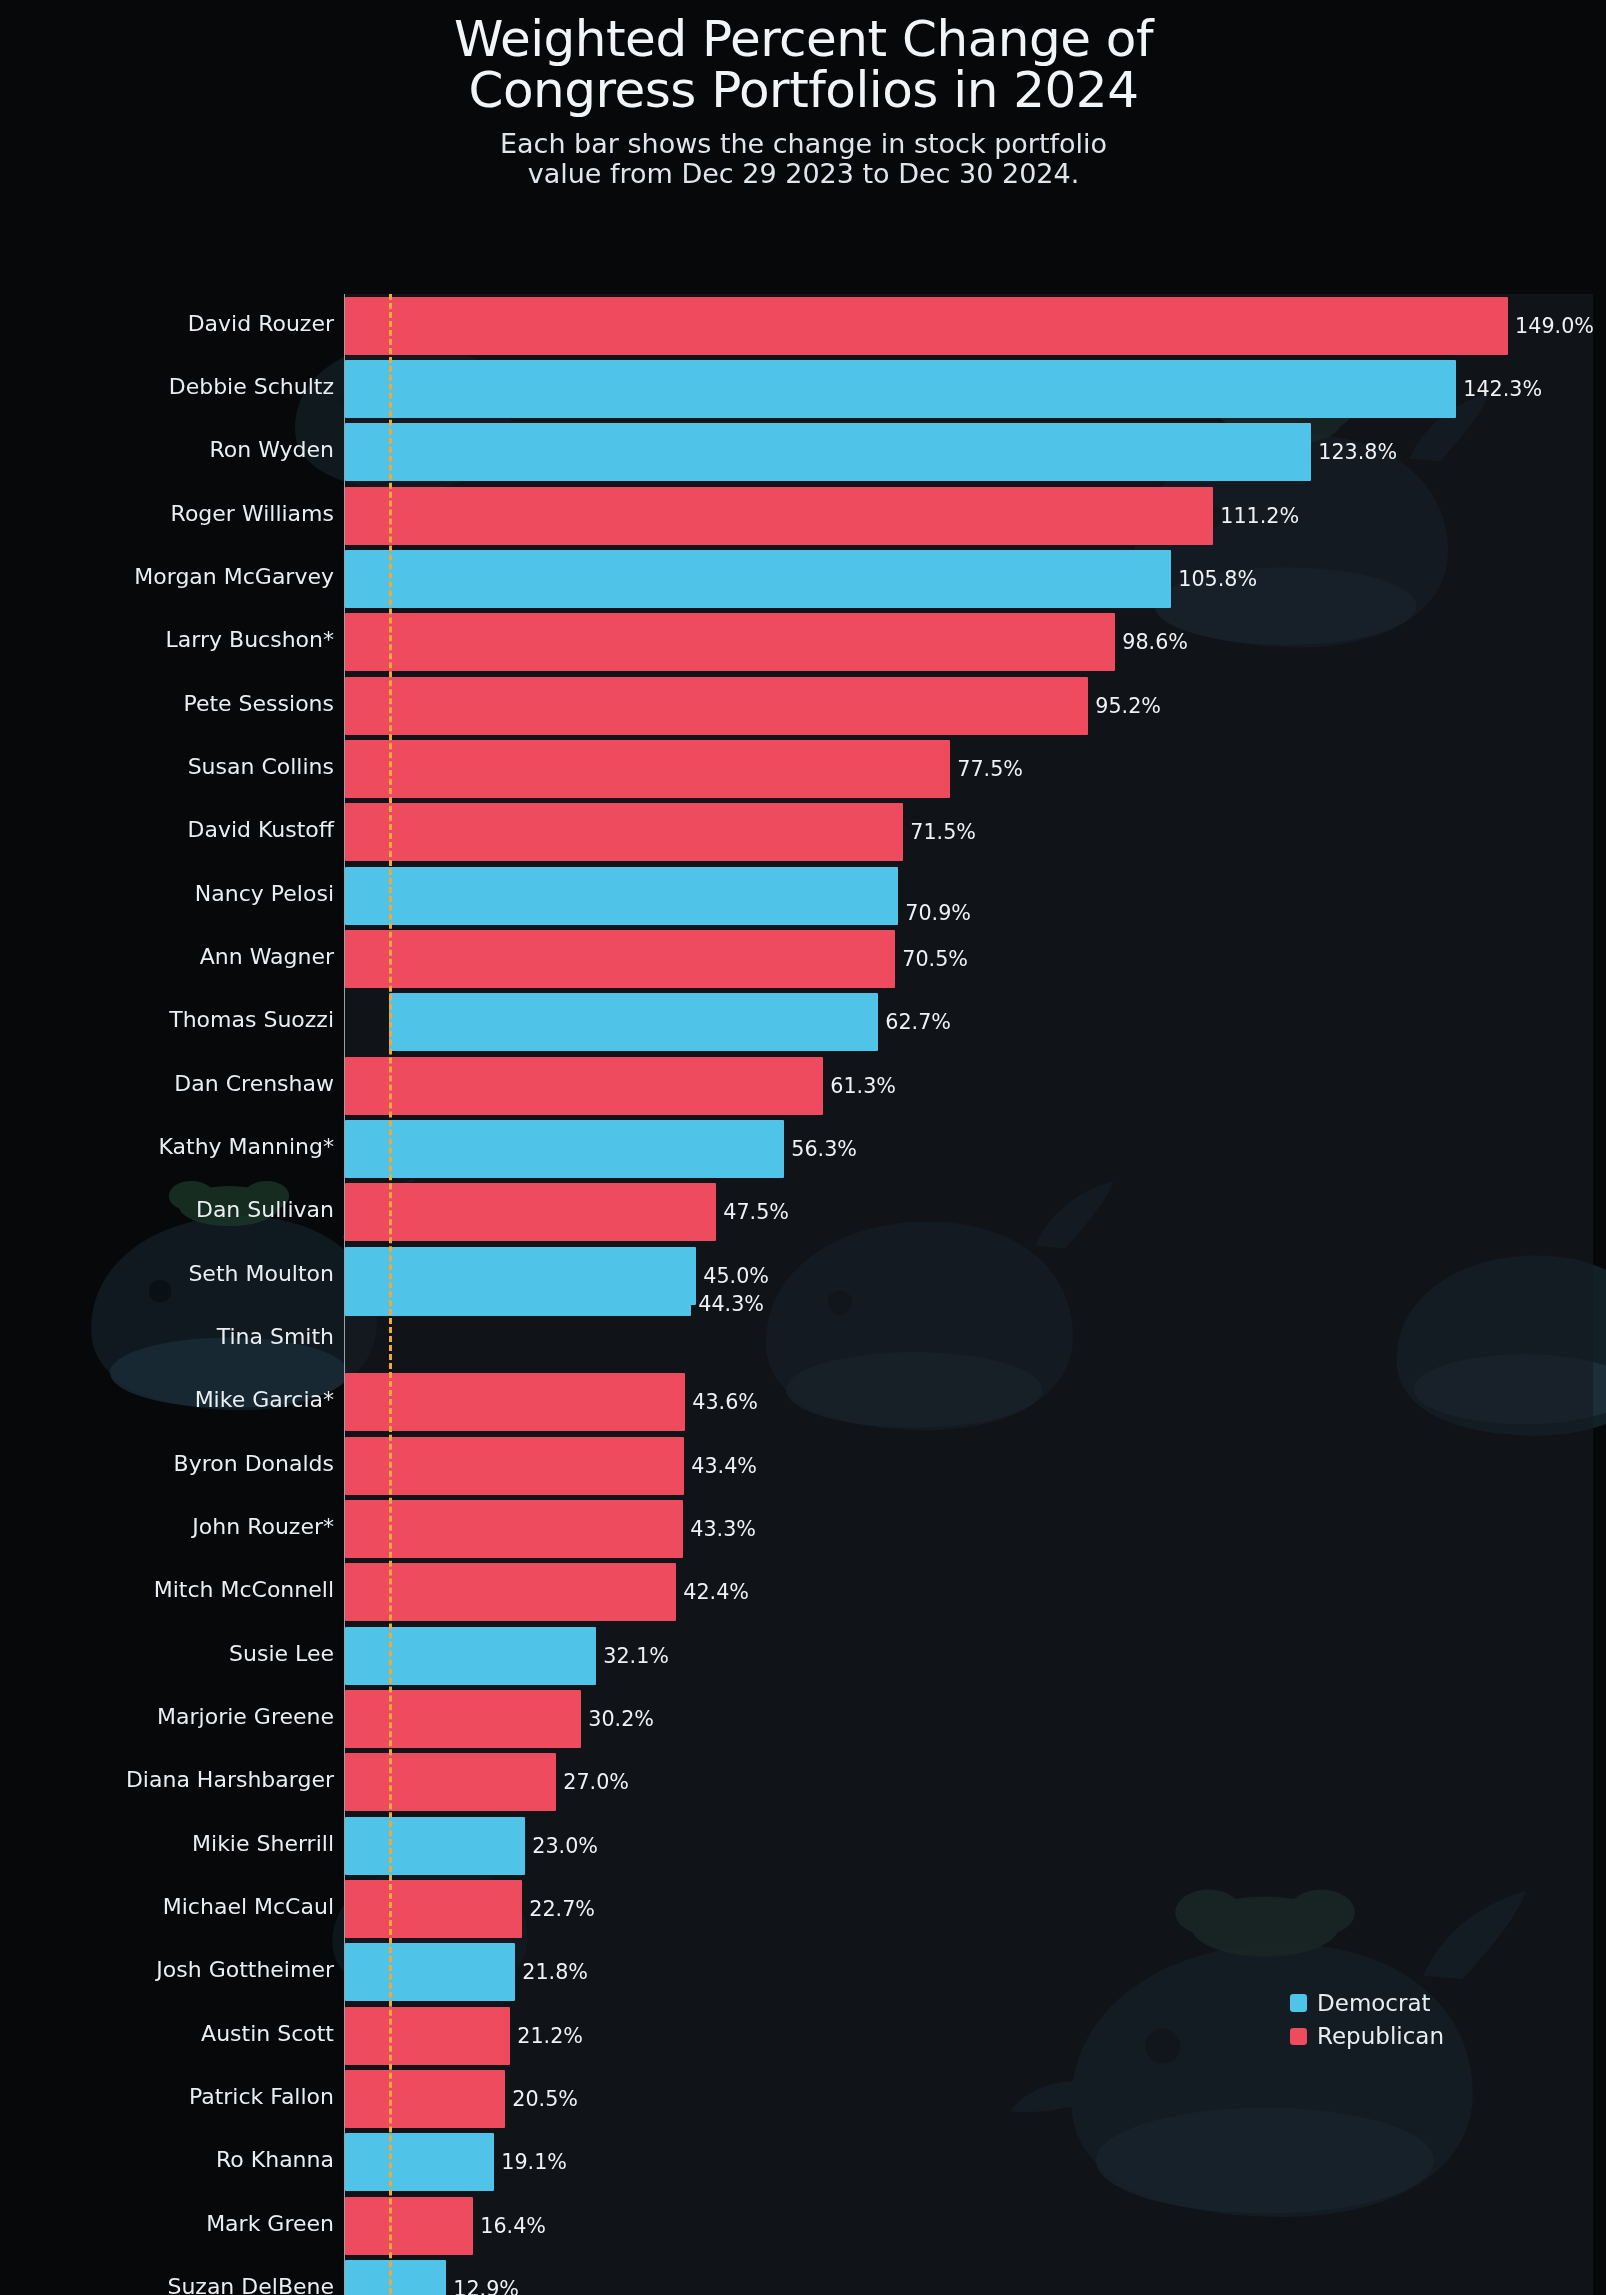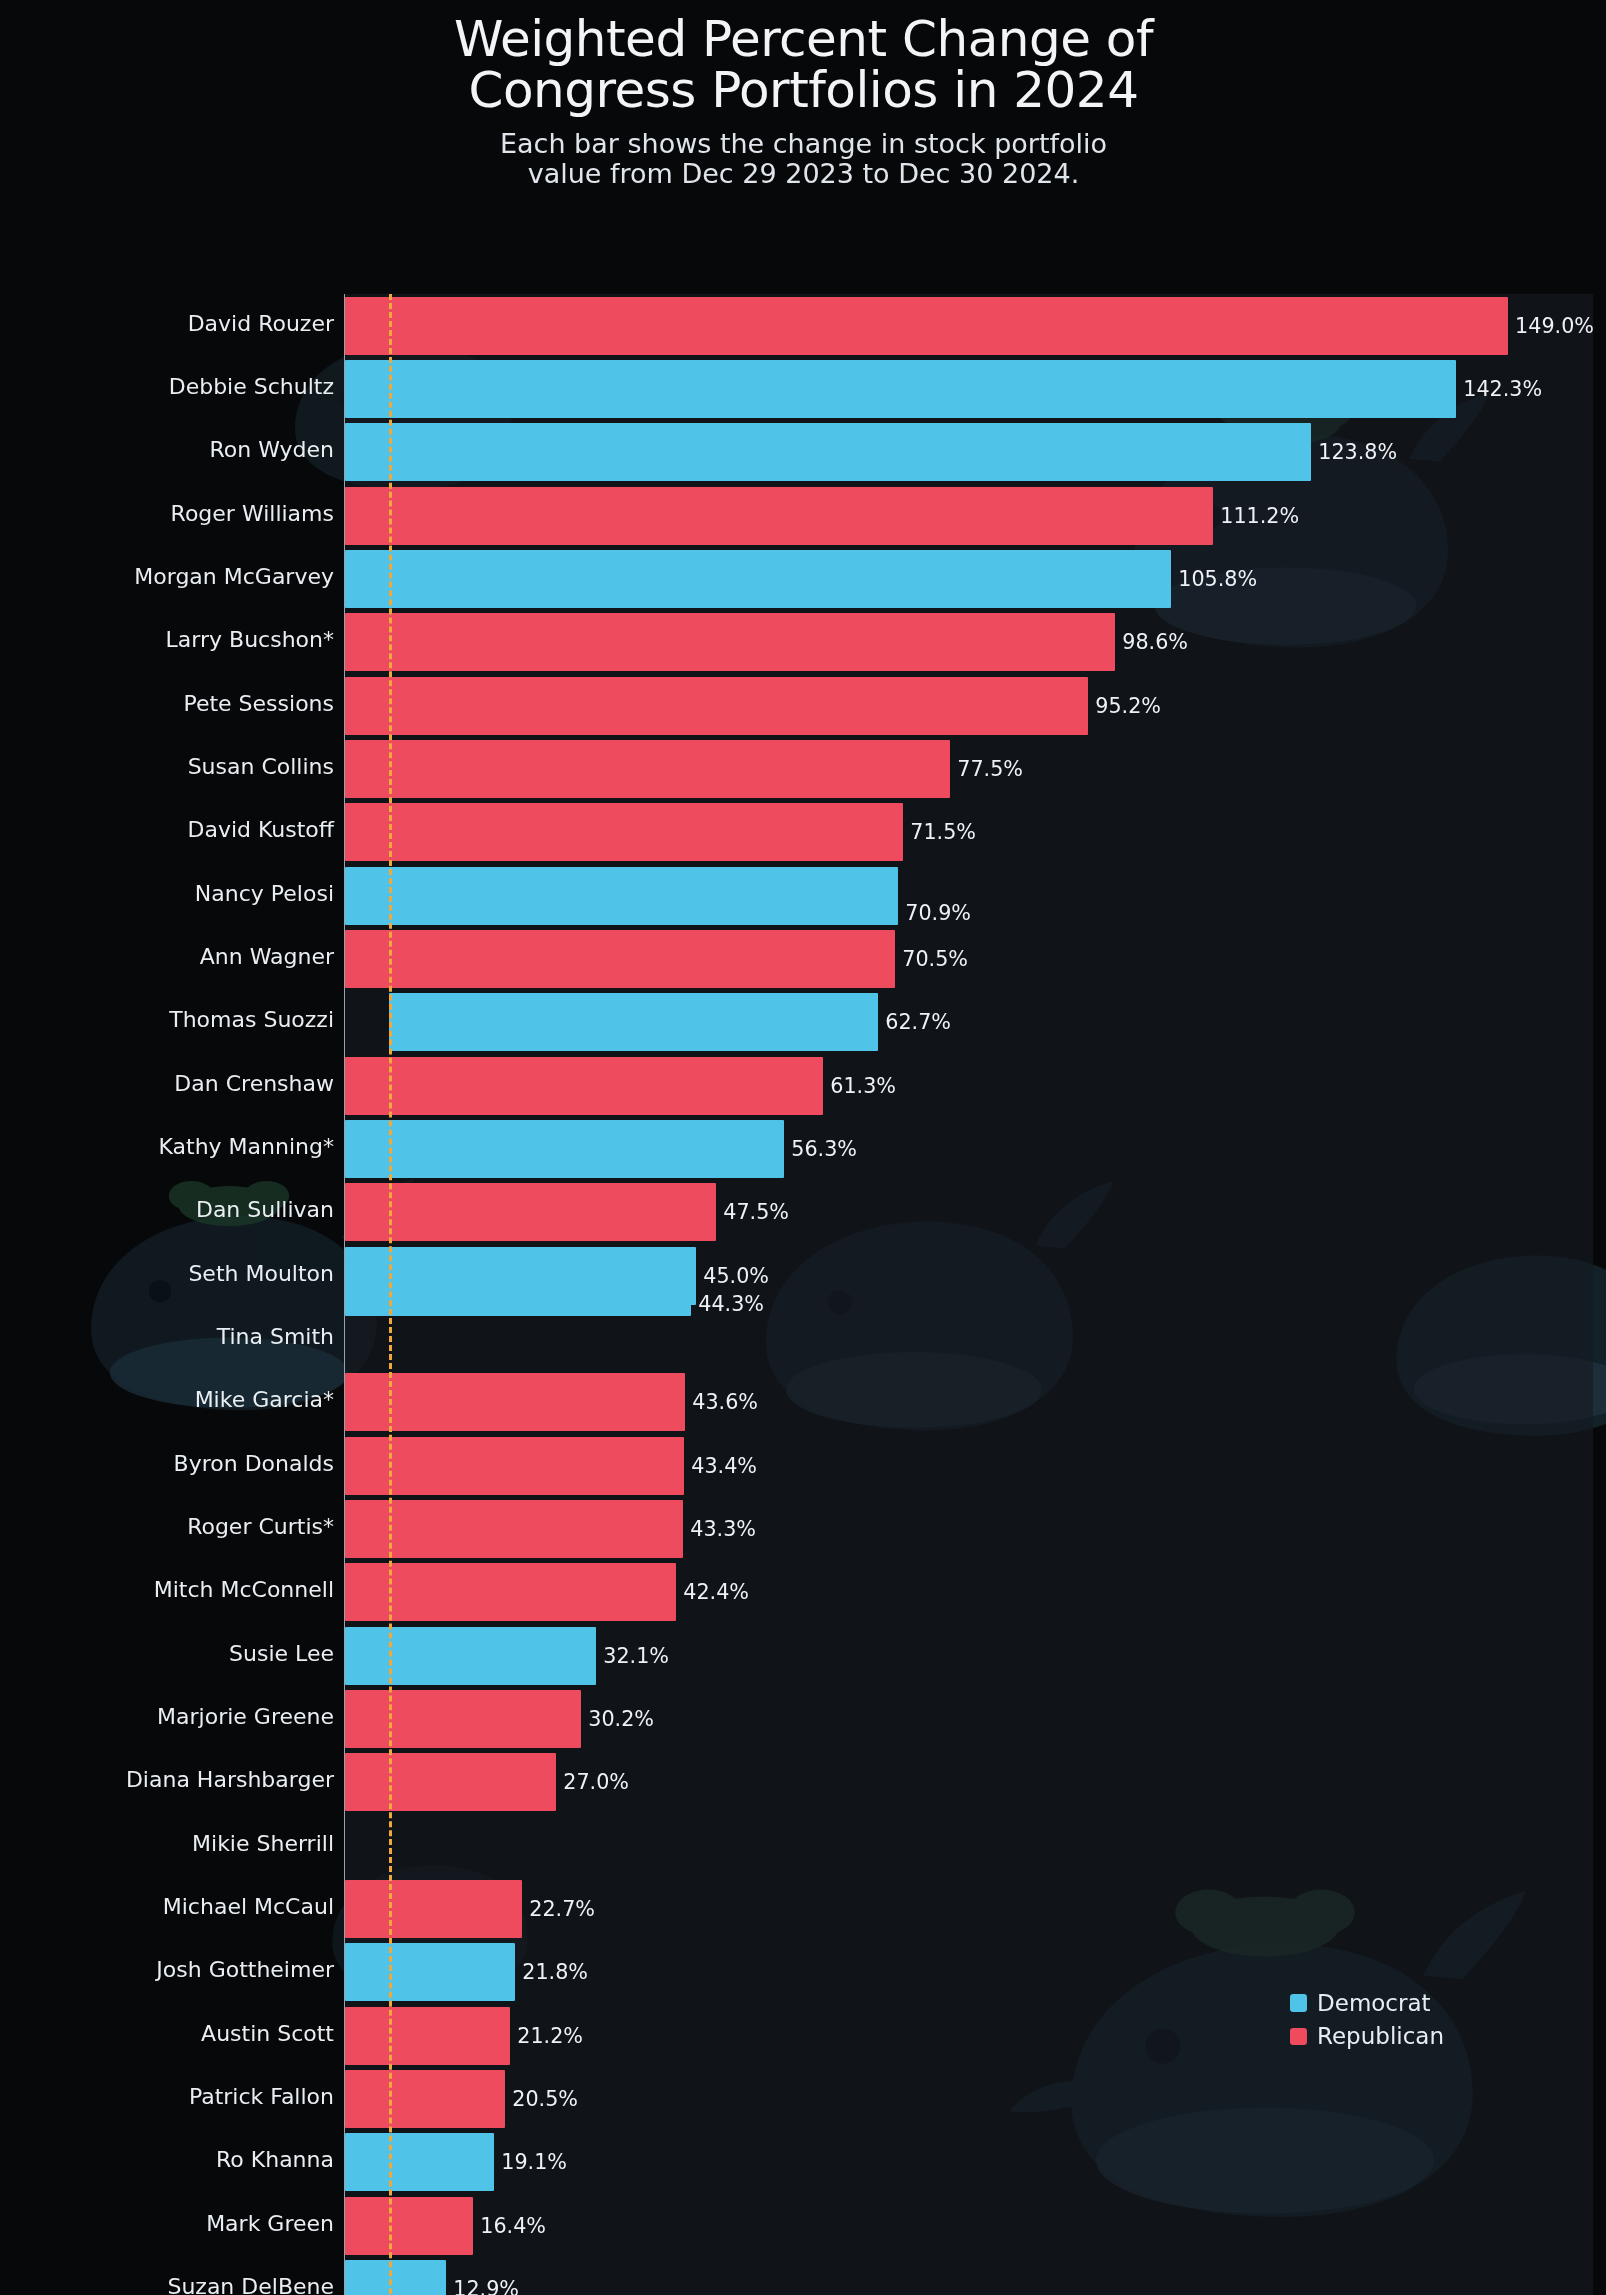--- a/index.html
+++ b/index.html
@@ -300,20 +300,24 @@
       <div class="bar" style="width: 251px; background: rgb(79, 195, 232);"></div>
       <span class="bar-value">32.1%</span>
     </div>
     <div class="bar-row" style="top: 1396px; height: 58px; width: 1249px;">
       <div class="bar" style="width: 236px; background: rgb(239, 75, 95);"></div>
       <span class="bar-value">30.2%</span>
     </div>
     <div class="bar-row" style="top: 1459px; height: 58px; width: 1249px;">
       <div class="bar" style="width: 211px; background: rgb(239, 75, 95);"></div>
       <span class="bar-value">27.0%</span>
+    </div>
+    <div class="bar-row" style="top: 1523px; height: 58px; width: 1249px;">
+      <div class="bar" style="width: 180px; background: rgb(79, 195, 232);"></div>
+      <span class="bar-value">23.0%</span>
     </div>
     <div class="bar-row" style="top: 1586px; height: 58px; width: 1249px;">
       <div class="bar" style="width: 177px; background: rgb(239, 75, 95);"></div>
       <span class="bar-value">22.7%</span>
     </div>
     <div class="bar-row" style="top: 1649px; height: 58px; width: 1249px;">
       <div class="bar" style="width: 170px; background: rgb(79, 195, 232);"></div>
       <span class="bar-value">21.8%</span>
     </div>
     <div class="bar-row" style="top: 1713px; height: 58px; width: 1249px;">
@@ -350,21 +354,21 @@
     <div class="cat-label" style="top: 881px; right: 1273px;">Nancy Pelosi</div>
     <div class="cat-label" style="top: 944px; right: 1273px;">Ann Wagner</div>
     <div class="cat-label" style="top: 1007px; right: 1273px;">Thomas Suozzi</div>
     <div class="cat-label" style="top: 1071px; right: 1273px;">Dan Crenshaw</div>
     <div class="cat-label" style="top: 1134px; right: 1273px;">Kathy Manning*</div>
     <div class="cat-label" style="top: 1197px; right: 1273px;">Dan Sullivan</div>
     <div class="cat-label" style="top: 1261px; right: 1273px;">Seth Moulton</div>
     <div class="cat-label" style="top: 1324px; right: 1273px;">Tina Smith</div>
     <div class="cat-label" style="top: 1387px; right: 1273px;">Mike Garcia*</div>
     <div class="cat-label" style="top: 1451px; right: 1273px;">Byron Donalds</div>
-    <div class="cat-label" style="top: 1514px; right: 1273px;">Roger Curtis*</div>
+    <div class="cat-label" style="top: 1514px; right: 1273px;">John Rouzer*</div>
     <div class="cat-label" style="top: 1577px; right: 1273px;">Mitch McConnell</div>
     <div class="cat-label" style="top: 1641px; right: 1273px;">Susie Lee</div>
     <div class="cat-label" style="top: 1704px; right: 1273px;">Marjorie Greene</div>
     <div class="cat-label" style="top: 1767px; right: 1273px;">Diana Harshbarger</div>
     <div class="cat-label" style="top: 1831px; right: 1273px;">Mikie Sherrill</div>
     <div class="cat-label" style="top: 1894px; right: 1273px;">Michael McCaul</div>
     <div class="cat-label" style="top: 1957px; right: 1273px;">Josh Gottheimer</div>
     <div class="cat-label" style="top: 2021px; right: 1273px;">Austin Scott</div>
     <div class="cat-label" style="top: 2084px; right: 1273px;">Patrick Fallon</div>
     <div class="cat-label" style="top: 2147px; right: 1273px;">Ro Khanna</div>

